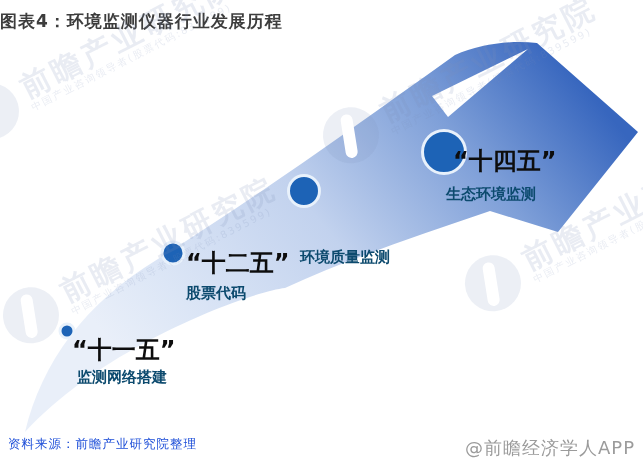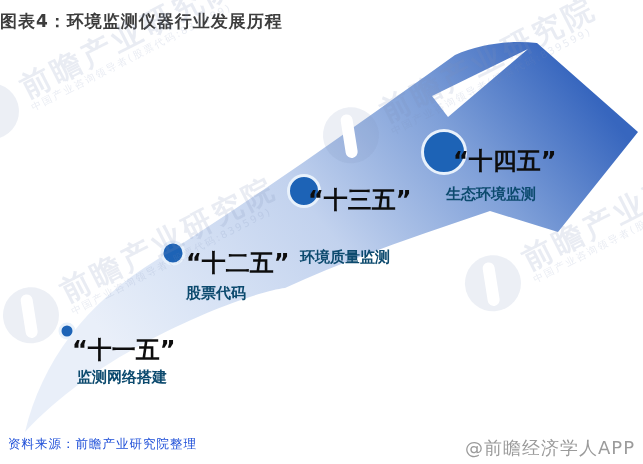--- a/index.html
+++ b/index.html
@@ -121,21 +121,20 @@
       <span class="wm-small">中国产业咨询领导者(股票代码:839599)</span>
     </span>
   </div>
 
   <div class="period m1p">“十一五”</div>
   <div class="mlabel m1l">监测网络搭建</div>
 
   <div class="period m2p">“十二五”</div>
   <div class="mlabel m2l">股票代码</div>
 
-  <div class="period m3p">“十三五”</div>
   <div class="mlabel m3l">环境质量监测</div>
 
   <div class="period m4p">“十四五”</div>
   <div class="mlabel m4l">生态环境监测</div>
 
   <div class="src">资料来源：前瞻产业研究院整理</div>
   <div class="brand">@前瞻经济学人APP</div>
 
 </div>
 

